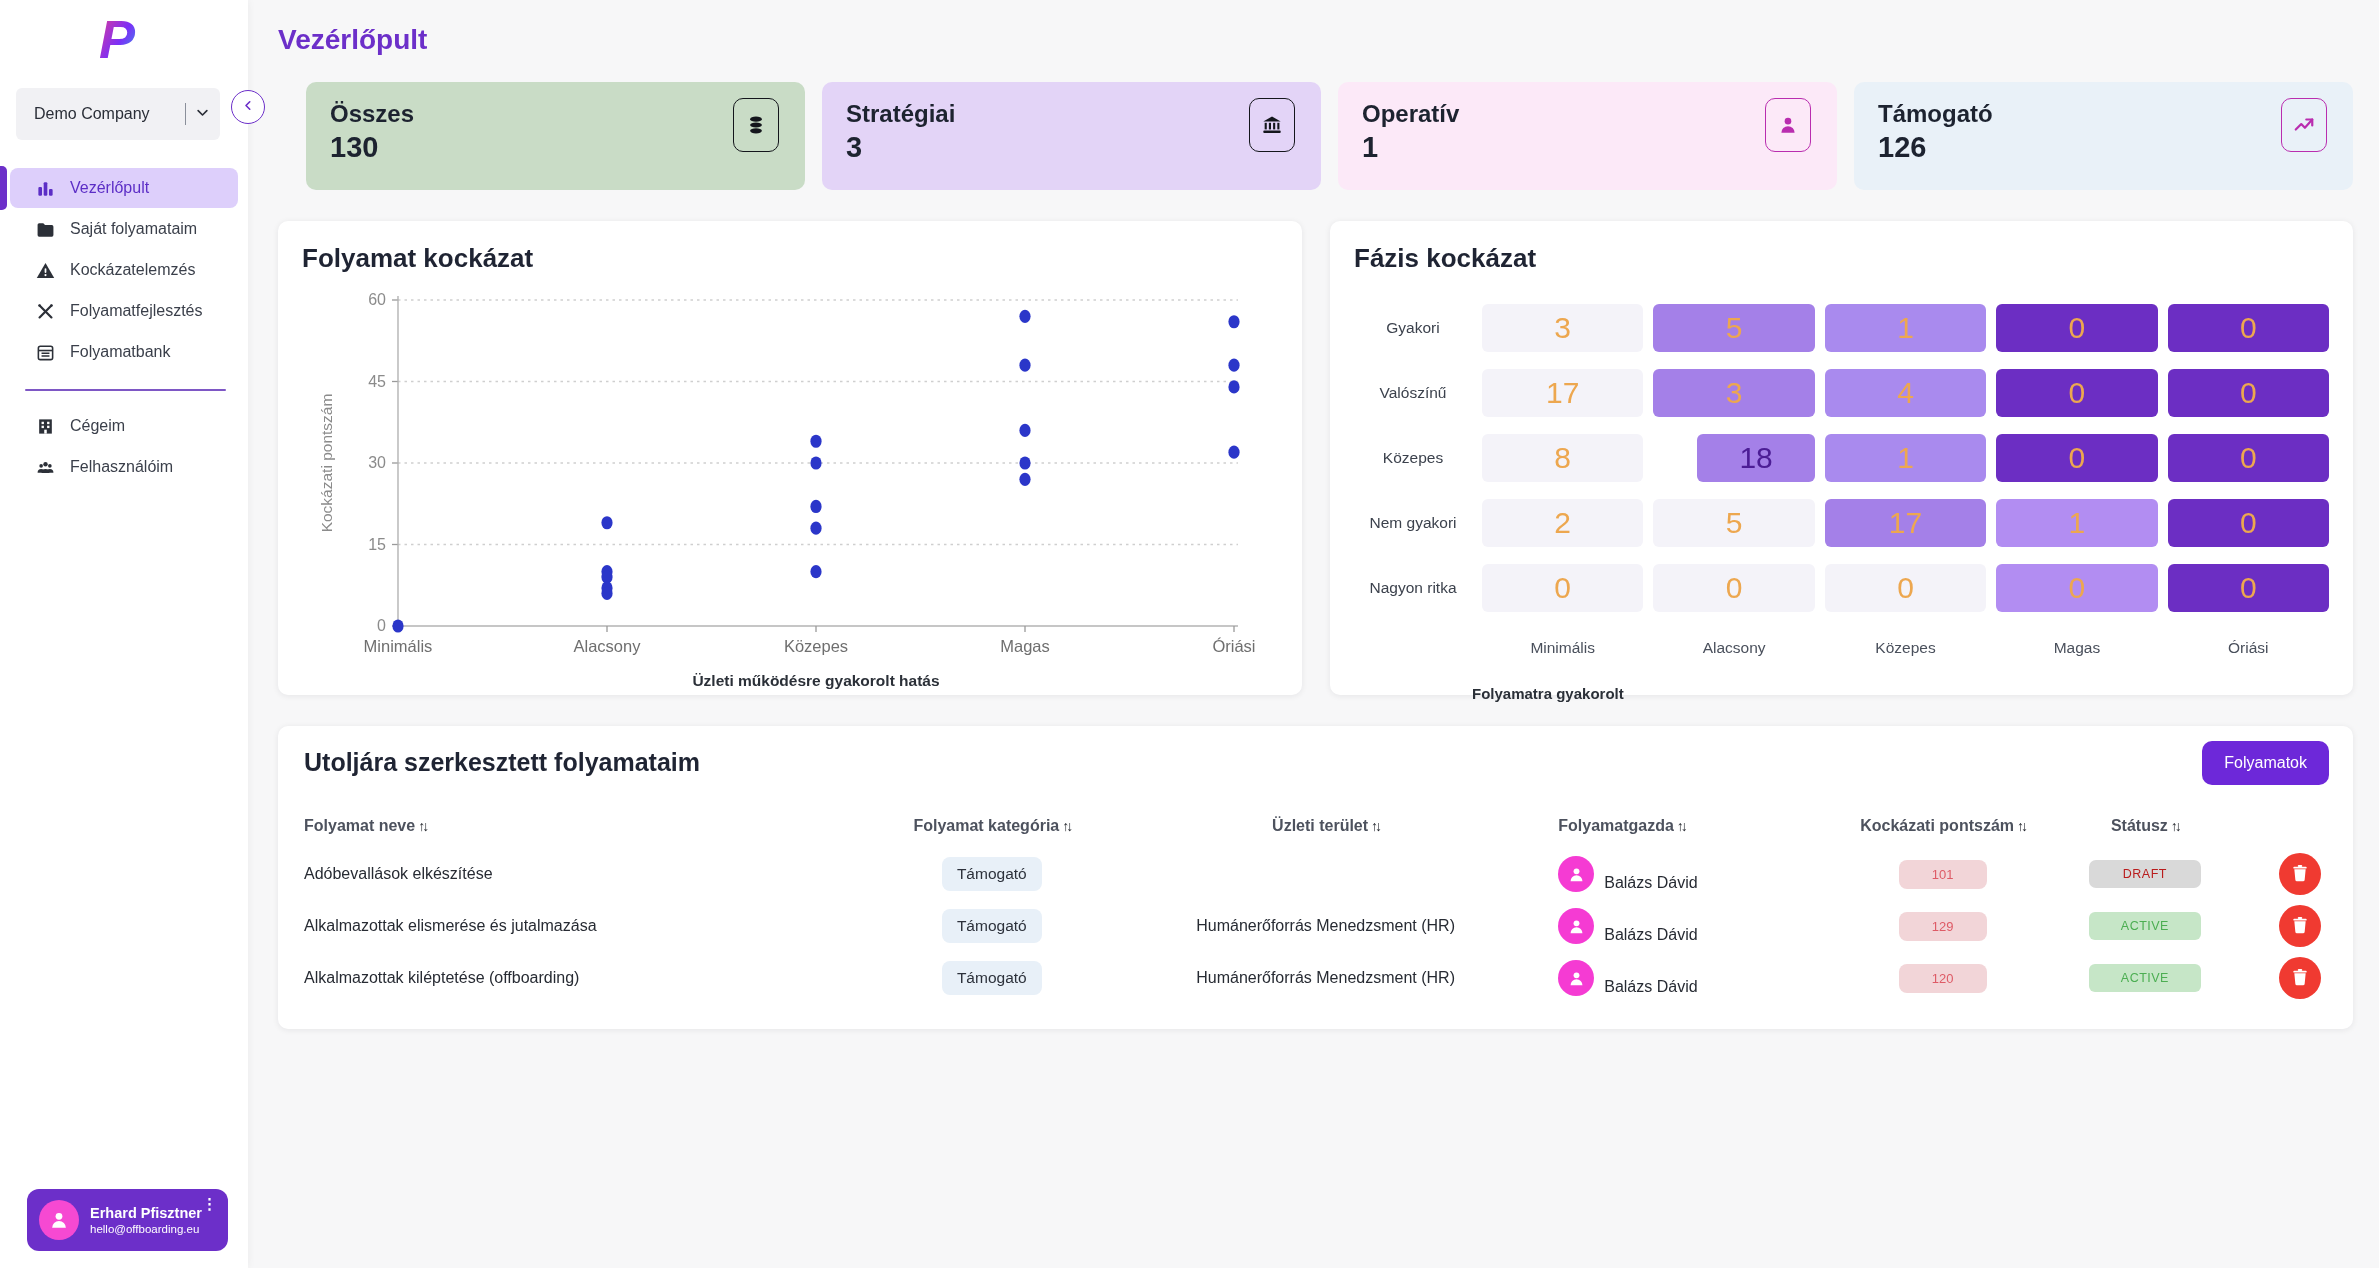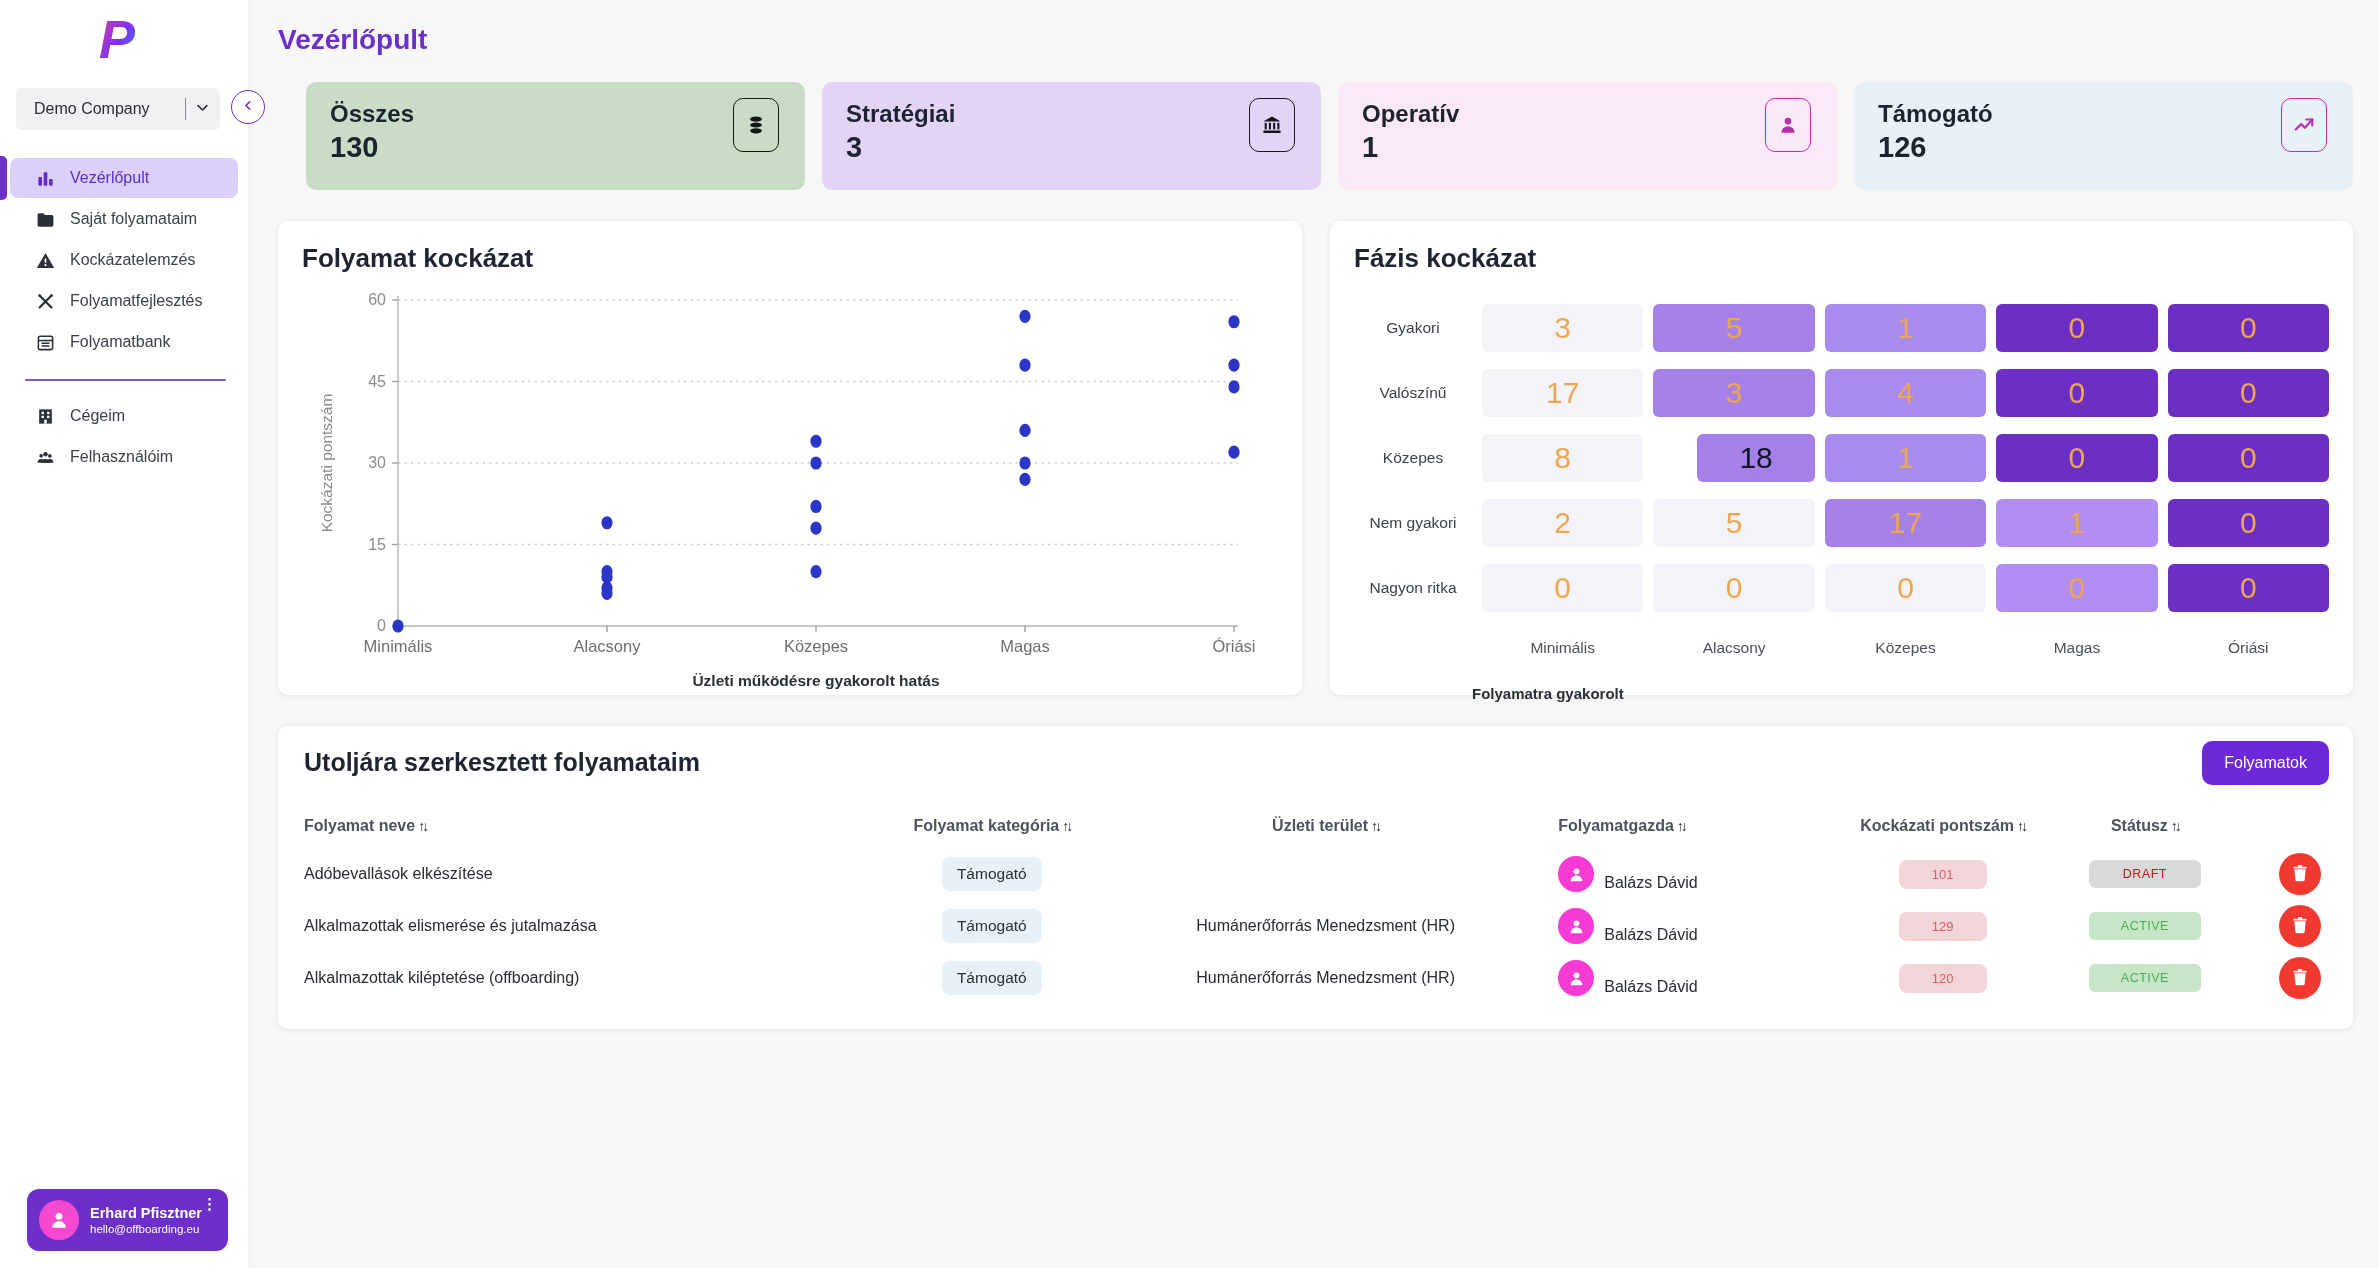--- a/index.html
+++ b/index.html
@@ -5,21 +5,21 @@
   * { box-sizing: border-box; }
   html,body { margin:0; padding:0; }
   body {
     width:2379px; height:1268px; background:#f7f7f8;
     font-family:"Liberation Sans", sans-serif; display:flex; overflow:hidden; color:#1f2433;
   }
   
   .sidebar { width:248px; min-width:248px; background:#ffffff; height:100%; position:relative;
              box-shadow:0 0 8px rgba(0,0,0,.06); z-index:2; }
   .logo-wrap { display:flex; justify-content:center; padding-top:10px; }
-  .company { margin:20px 28px 0 16px; background:#f1f1f4; border-radius:6px; height:42px;
+  .company { margin:20px 28px 0 16px; background:#f1f1f4; border-radius:6px; height:52px;
              display:flex; align-items:center; padding:0 10px 0 18px; cursor:pointer; }
   .company-label { flex:1; font-size:16px; color:#2a2e37; }
   .company-sep { width:1px; height:22px; background:#8a8f9a; margin-right:9px; }
   .collapse-btn { position:absolute; right:-17px; top:90px; width:34px; height:34px; border-radius:50%;
                   background:#fff; border:1.6px solid #6c2fc9; color:#6c2fc9; display:flex;
                   align-items:center; justify-content:center; cursor:pointer; z-index:5; }
   .menu { margin-top:28px; }
   .menu-item { position:relative; height:40px; display:flex; align-items:center; gap:15px;
                padding:0 10px 0 26px; margin:1px 10px; border-radius:8px; color:#3a3f4a;
                font-size:16px; cursor:pointer; }
@@ -343,21 +343,21 @@
           <div class="heat-cell" style="background: rgb(108, 46, 195); color: rgb(237, 167, 79);">0</div>
           <div class="heat-cell" style="background: rgb(108, 46, 195); color: rgb(237, 167, 79);">0</div>
           <div class="heat-rowlabel">Valószínű</div>
           <div class="heat-cell" style="background: rgb(244, 243, 249); color: rgb(237, 167, 79);">17</div>
           <div class="heat-cell" style="background: rgb(164, 128, 232); color: rgb(237, 167, 79);">3</div>
           <div class="heat-cell" style="background: rgb(169, 138, 238); color: rgb(237, 167, 79);">4</div>
           <div class="heat-cell" style="background: rgb(108, 46, 195); color: rgb(237, 167, 79);">0</div>
           <div class="heat-cell" style="background: rgb(108, 46, 195); color: rgb(237, 167, 79);">0</div>
           <div class="heat-rowlabel">Közepes</div>
           <div class="heat-cell" style="background: rgb(244, 243, 249); color: rgb(237, 167, 79);">8</div>
-          <div class="heat-cell" style="background: rgb(164, 128, 232); color: #0f172a; margin-left: 44px;">18</div>
+          <div class="heat-cell" style="background: rgb(164, 128, 232); color: #4c1d95; margin-left: 44px;">18</div>
           <div class="heat-cell" style="background: rgb(169, 138, 238); color: rgb(237, 167, 79);">1</div>
           <div class="heat-cell" style="background: rgb(108, 46, 195); color: rgb(237, 167, 79);">0</div>
           <div class="heat-cell" style="background: rgb(108, 46, 195); color: rgb(237, 167, 79);">0</div>
           <div class="heat-rowlabel">Nem gyakori</div>
           <div class="heat-cell" style="background: rgb(244, 243, 249); color: rgb(237, 167, 79);">2</div>
           <div class="heat-cell" style="background: rgb(244, 243, 249); color: rgb(237, 167, 79);">5</div>
           <div class="heat-cell" style="background: rgb(164, 128, 232); color: rgb(237, 167, 79);">17</div>
           <div class="heat-cell" style="background: rgb(178, 141, 242); color: rgb(237, 167, 79);">1</div>
           <div class="heat-cell" style="background: rgb(108, 46, 195); color: rgb(237, 167, 79);">0</div>
           <div class="heat-rowlabel">Nagyon ritka</div>

